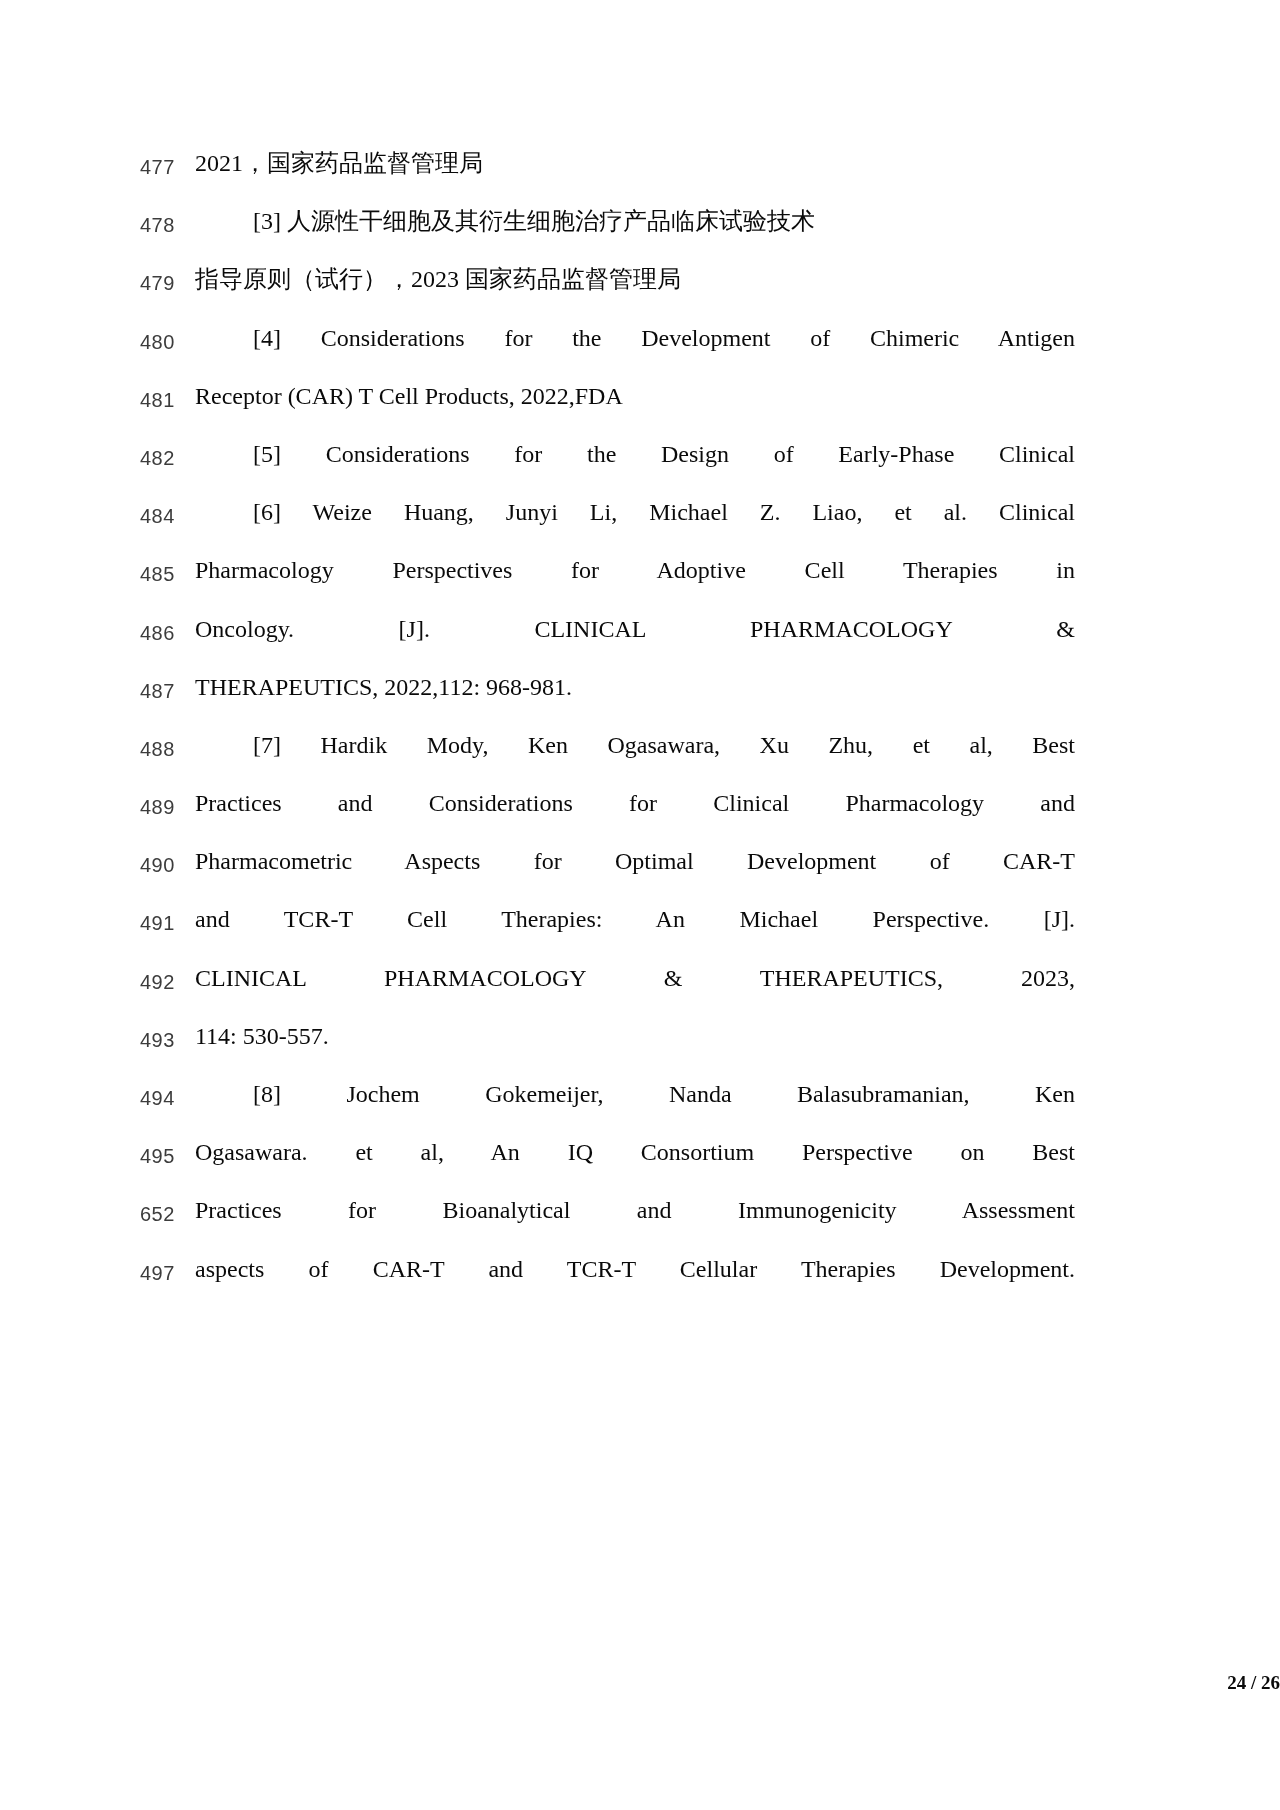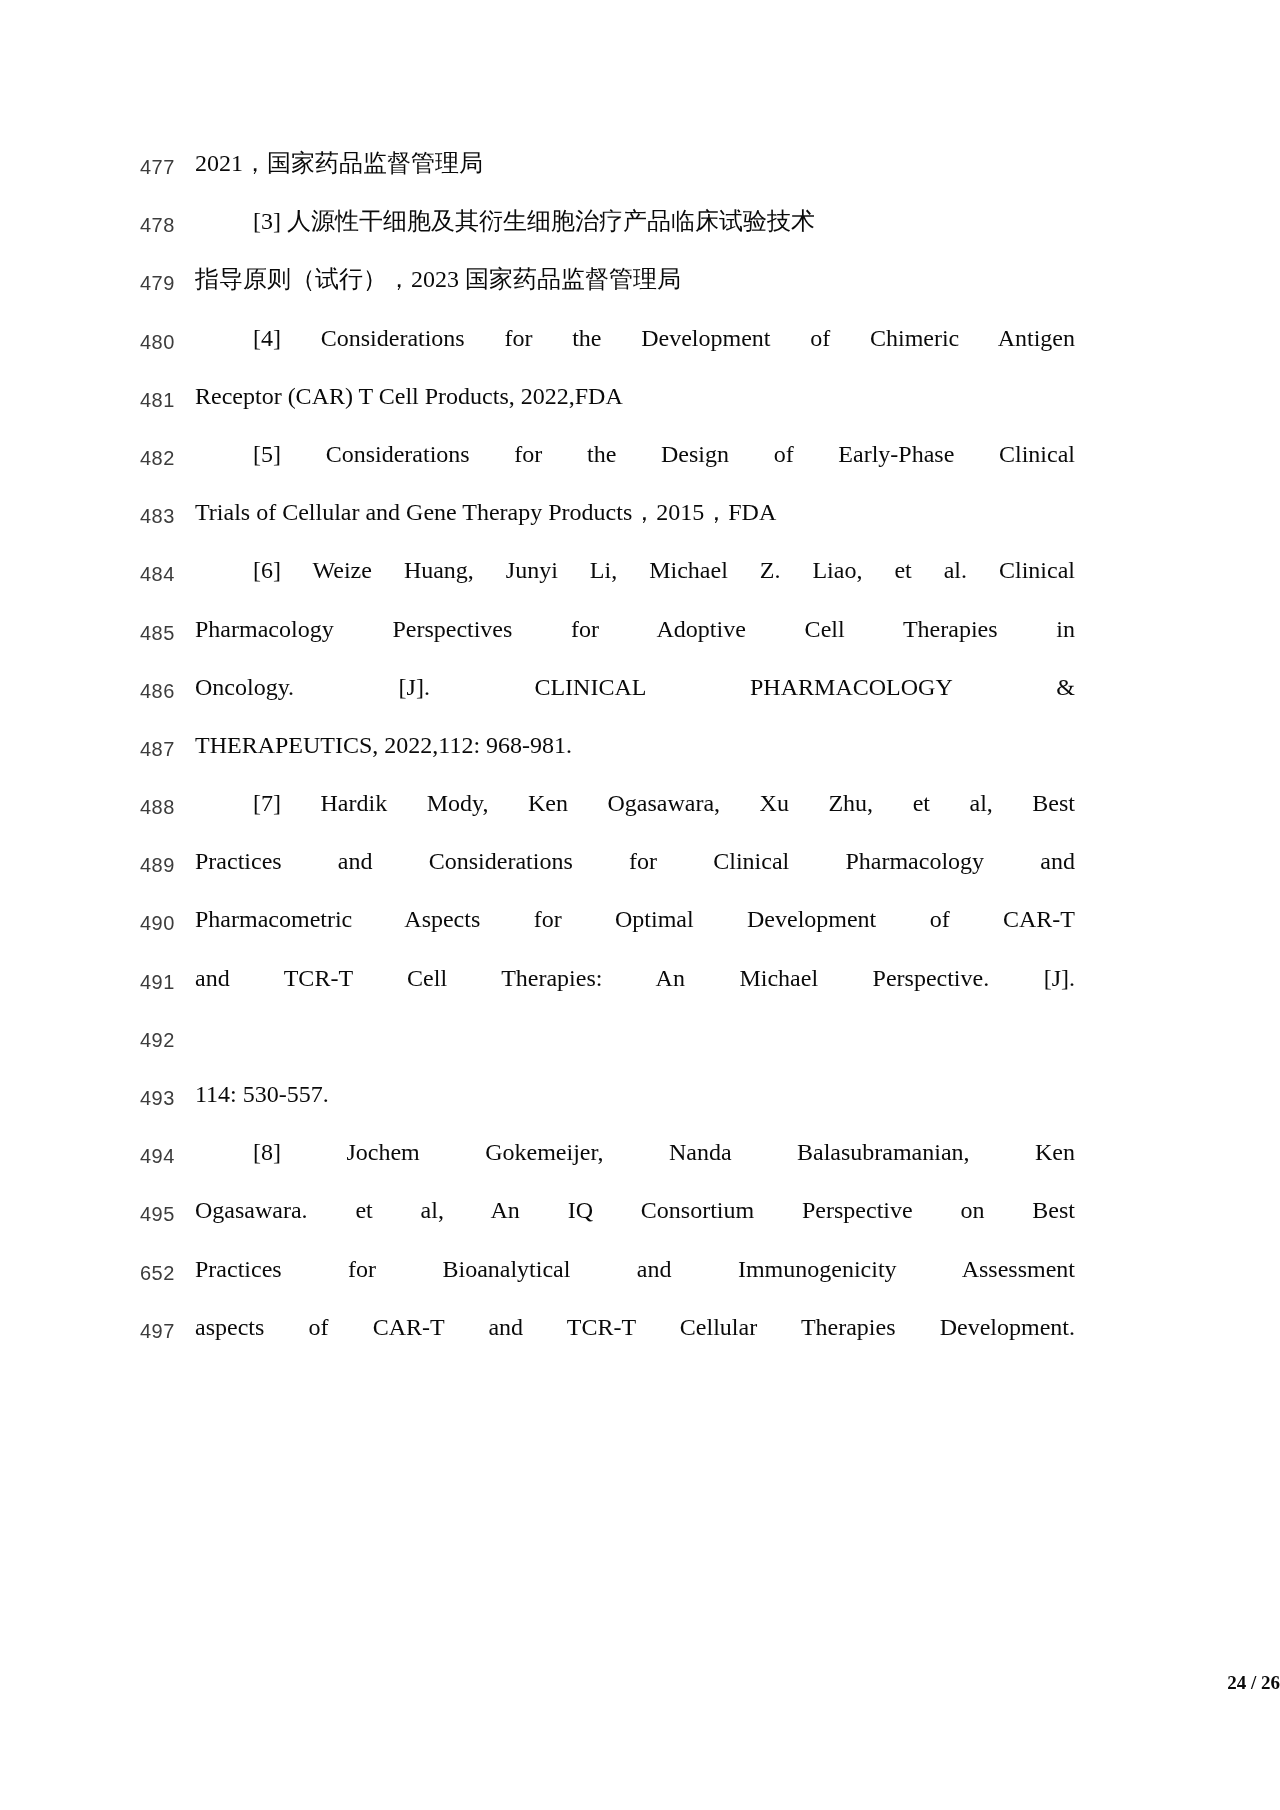--- a/index.html
+++ b/index.html
@@ -87,24 +87,20 @@
     <div class="row">
       <span class="num">481</span>
       <span class="text">Receptor (CAR) T Cell Products, 2022,FDA</span>
     </div>
 
     <div class="row">
       <span class="num">482</span>
       <span class="text ind j">[5] Considerations for the Design of Early-Phase Clinical</span>
     </div>
 
-    <div class="row">
-      <span class="num">483</span>
-      <span class="text">Trials of Cellular and Gene Therapy Products，2015，FDA</span>
-    </div>
 
     <div class="row">
       <span class="num">484</span>
       <span class="text ind j">[6] Weize Huang, Junyi Li, Michael Z. Liao, et al. Clinical</span>
     </div>
 
     <div class="row">
       <span class="num">485</span>
       <span class="text j">Pharmacology Perspectives for Adoptive Cell Therapies in</span>
     </div>
@@ -134,20 +130,21 @@
       <span class="text j">Pharmacometric Aspects for Optimal Development of CAR-T</span>
     </div>
 
     <div class="row">
       <span class="num">491</span>
       <span class="text j">and TCR-T Cell Therapies: An Michael Perspective. [J].</span>
     </div>
 
     <div class="row">
       <span class="num">492</span>
+      <span class="text j">CLINICAL PHARMACOLOGY &amp; THERAPEUTICS, 2023,</span>
     </div>
 
     <div class="row">
       <span class="num">493</span>
       <span class="text">114: 530-557.</span>
     </div>
 
     <div class="row">
       <span class="num">494</span>
       <span class="text ind j">[8] Jochem Gokemeijer, Nanda Balasubramanian, Ken</span>

